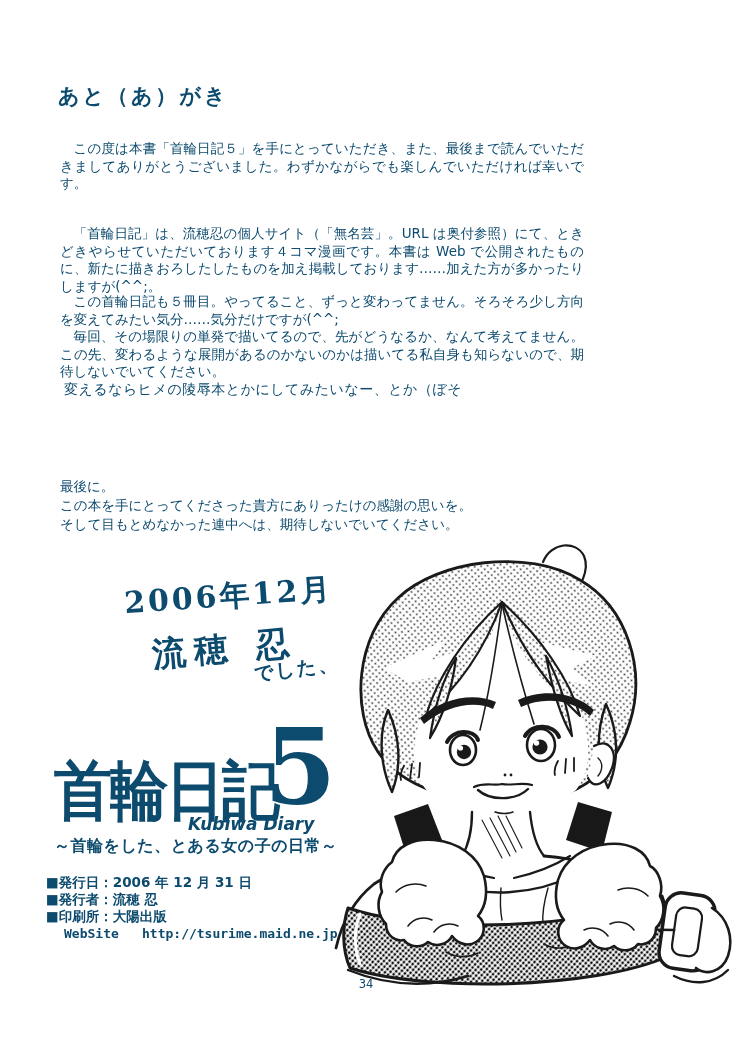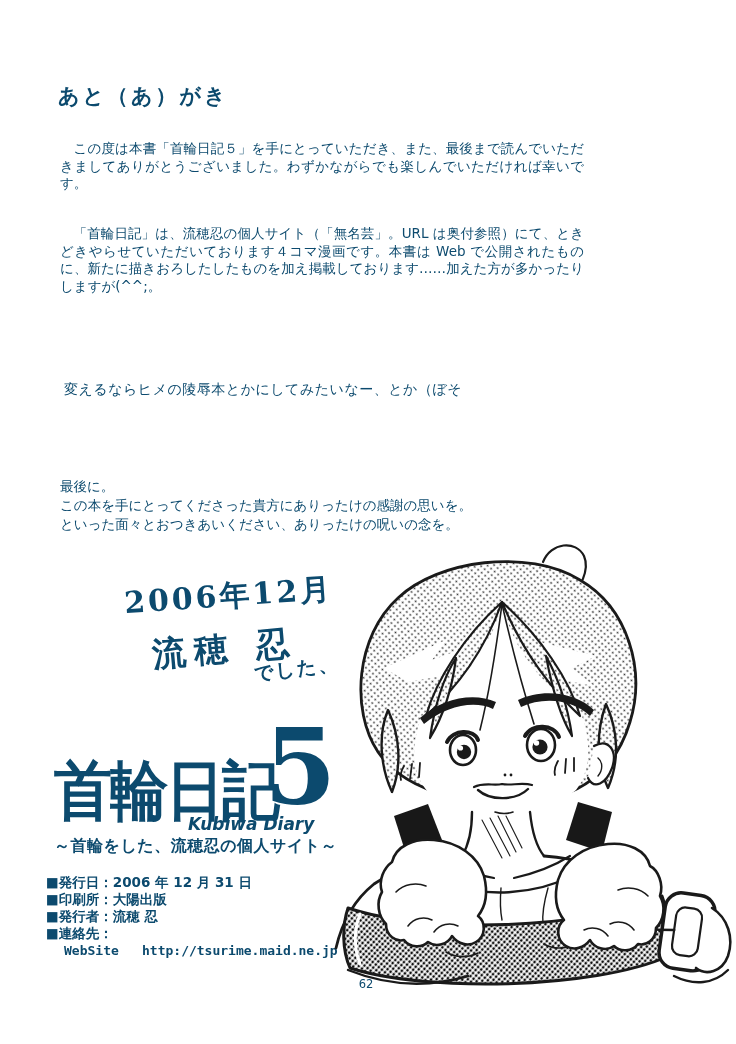--- a/index.html
+++ b/index.html
@@ -34,43 +34,44 @@
 </style>
 </head>
 <body>
 
 <div class="page">
 
   <div class="abs heading">あと（あ）がき</div>
 
   <div class="abs para p1">　この度は本書「首輪日記５」を手にとっていただき、また、最後まで読んでいただきましてありがとうございました。わずかながらでも楽しんでいただければ幸いです。</div>
   <div class="abs para p2">　「首輪日記」は、流穂忍の個人サイト（「無名芸」。URL は奥付参照）にて、ときどきやらせていただいております４コマ漫画です。本書は Web で公開されたものに、新たに描きおろしたしたものを加え掲載しております……加えた方が多かったりしますが(^^;。</div>
+  <div class="abs para p3">　この首輪日記も５冊目。やってること、ずっと変わってません。そろそろ少し方向を変えてみたい気分……気分だけですが(^^;
+　毎回、その場限りの単発で描いてるので、先がどうなるか、なんて考えてません。この先、変わるような展開があるのかないのかは描いてる私自身も知らないので、期待しないでいてください。</div>
   <div class="abs aside">変えるならヒメの陵辱本とかにしてみたいなー、とか（ぼそ</div>
   <div class="abs para p5">最後に。
 この本を手にとってくださった貴方にありったけの感謝の思いを。
-といった面々とおつきあいください、ありったけの呪いの念を。</div>
+そして目もとめなかった連中へは、期待しないでいてください。</div>
 
   <div class="abs sig sig-date">2006年12月</div>
   <div class="abs sig sig-name">流穂 忍</div>
   <div class="abs sig sig-suffix">でした、</div>
 
   <div class="abs logo-title">首輪日記</div>
   <div class="abs logo-number">5</div>
   <div class="abs logo-romaji">Kubiwa Diary</div>
-  <div class="abs logo-subtitle">～首輪をした、流穂忍の個人サイト～</div>
+  <div class="abs logo-subtitle">～首輪をした、とある女の子の日常～</div>
 
   <div class="abs colophon">
     <div class="row"><span>■</span><span>発行日</span><span>：</span><span>2006 年 12 月 31 日</span></div>
+    <div class="row"><span>■</span><span>発行者</span><span>：</span><span>流穂 忍</span></div>
     <div class="row"><span>■</span><span>印刷所</span><span>：</span><span>大陽出版</span></div>
-    <div class="row"><span>■</span><span>発行者</span><span>：</span><span>流穂 忍</span></div>
-    <div class="row"><span>■</span><span>連絡先</span><span>：</span><span></span></div>
     <div class="row contact"><span class="clabel">WebSite</span><span>http://tsurime.maid.ne.jp</span></div>
   </div>
 
-  <div class="abs page-number">62</div>
+  <div class="abs page-number">34</div>
 
   <svg class="abs illus" viewBox="0 0 440 500" aria-hidden="true">
     <defs>
       <pattern id="ht" width="4.6" height="4.6" patternUnits="userSpaceOnUse" patternTransform="rotate(40)">
         <rect width="4.6" height="4.6" fill="#ffffff"></rect>
         <circle cx="2.3" cy="2.3" r="1" fill="#3a3a3a"></circle>
       </pattern>
       <pattern id="htd" width="4" height="4" patternUnits="userSpaceOnUse" patternTransform="rotate(40)">
         <rect width="4" height="4" fill="#ffffff"></rect>
         <circle cx="2" cy="2" r="1.4" fill="#111111"></circle>

